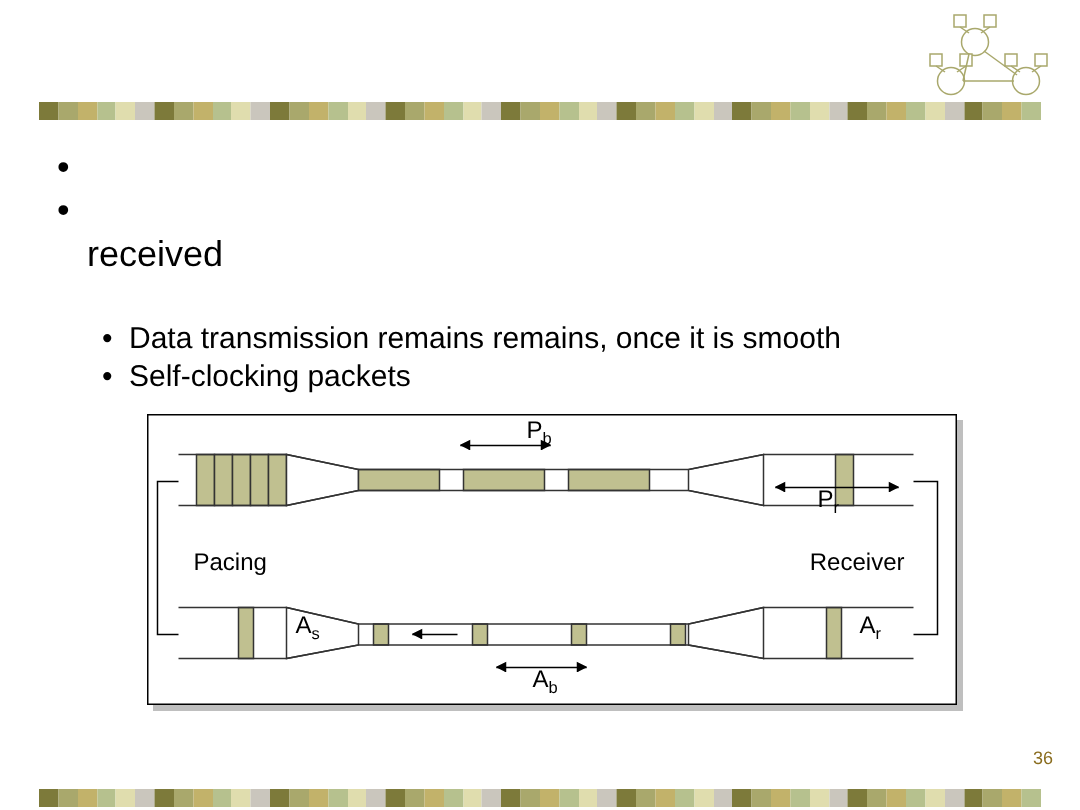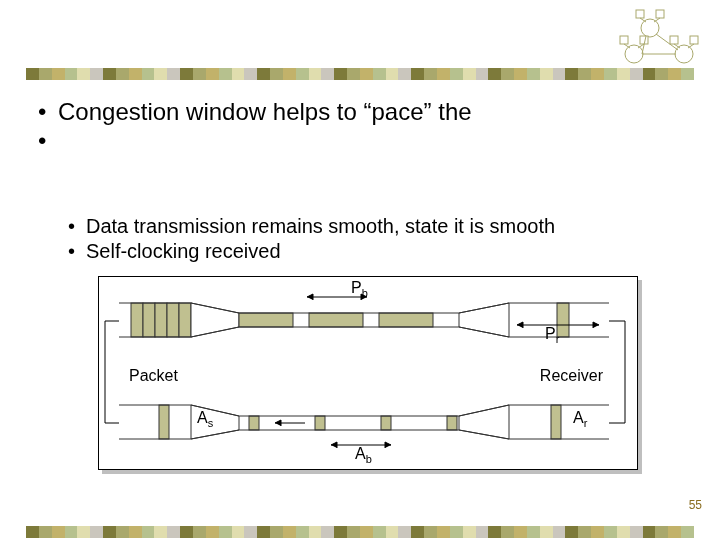--- a/index.html
+++ b/index.html
@@ -166,39 +166,40 @@
       <span style="background: rgb(125, 122, 58);"></span>
       <span style="background: rgb(169, 168, 108);"></span>
       <span style="background: rgb(194, 178, 106);"></span>
       <span style="background: rgb(182, 193, 142);"></span>
     </div>
 
   <div class="bullets1">
     <div class="row">
       <div class="dot">•</div>
       <div>
-        <span>Congestion window helps to “pace” the</span><br>
+        <br>
       </div>
     </div>
     <div class="row">
       <div class="dot">•</div>
       <div>
         <br>
+        <span>received</span>
       </div>
     </div>
   </div>
 
   <div class="bullets2">
     <div class="row">
       <div class="dot">•</div>
-      <div>Data transmission remains smooth, state it is smooth</div>
+      <div>Data transmission remains remains, once it is smooth</div>
     </div>
     <div class="row">
       <div class="dot">•</div>
-      <div>Self-clocking received</div>
+      <div>Self-clocking packets</div>
     </div>
   </div>
 
   <div class="diagram-box">
     <svg width="538" height="192" viewBox="0 0 538 192">
 
       <g fill="#c0c090" stroke="#333" stroke-width="1">
 
         <rect x="32" y="26" width="12" height="34"></rect>
         <rect x="44" y="26" width="12" height="34"></rect>
@@ -268,21 +269,21 @@
         <polyline points="510,44 526,44 526,146 510,146"></polyline>
       </g>
     </svg>
 
     <div class="lbl" style="left:252px; top:2px;">
       <span>P</span><span class="sub">b</span>
     </div>
     <div class="lbl" style="left:446px; top:48px;">
       <span>P</span><span class="sub">r</span>
     </div>
-    <div class="lbl" style="left:30px; top:90px;">Packet</div>
+    <div class="lbl" style="left:30px; top:90px;">Pacing</div>
     <div class="lbl" style="right:34px; top:90px;">Receiver</div>
     <div class="lbl" style="left:98px; top:132px;">
       <span>A</span><span class="sub">s</span>
     </div>
     <div class="lbl" style="left:256px; top:168px;">
       <span>A</span><span class="sub">b</span>
     </div>
     <div class="lbl" style="left:474px; top:132px;">
       <span>A</span><span class="sub">r</span>
     </div>
@@ -336,14 +337,14 @@
       <span style="background: rgb(194, 178, 106);"></span>
       <span style="background: rgb(182, 193, 142);"></span>
       <span style="background: rgb(224, 221, 174);"></span>
       <span style="background: rgb(202, 198, 189);"></span>
       <span style="background: rgb(125, 122, 58);"></span>
       <span style="background: rgb(169, 168, 108);"></span>
       <span style="background: rgb(194, 178, 106);"></span>
       <span style="background: rgb(182, 193, 142);"></span>
     </div>
 
-  <div class="pagenum">55</div>
+  <div class="pagenum">36</div>
 </div>
 
 </body></html>

